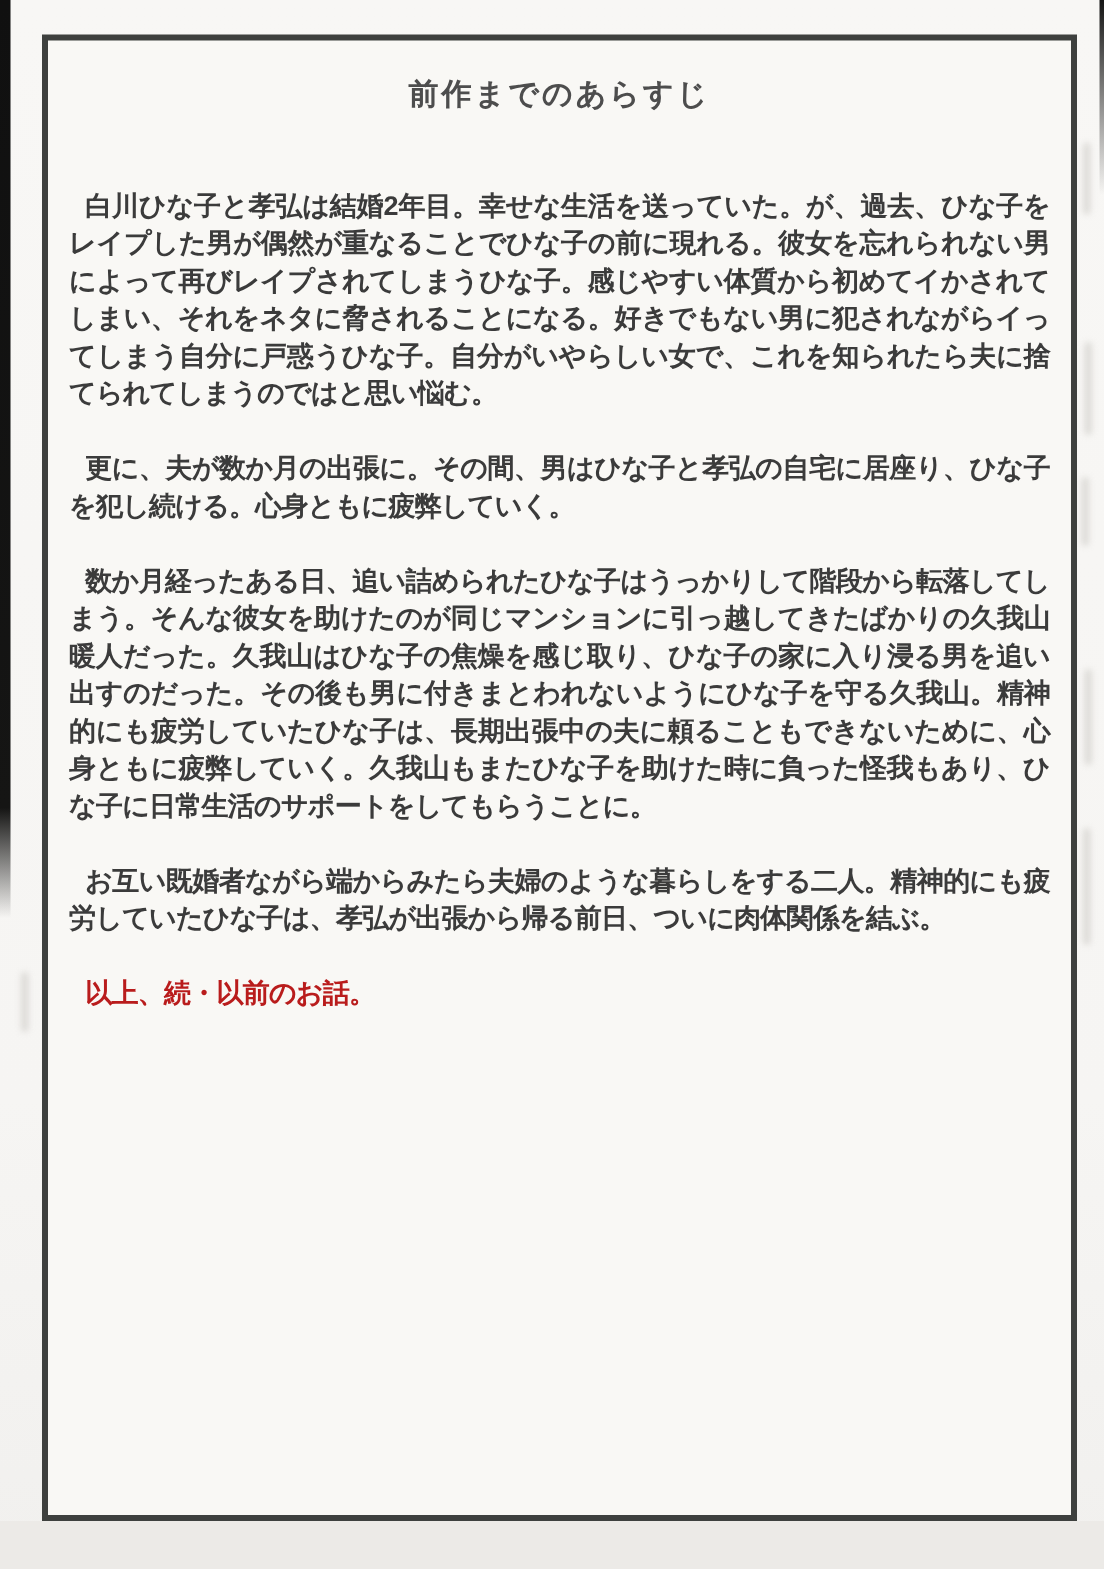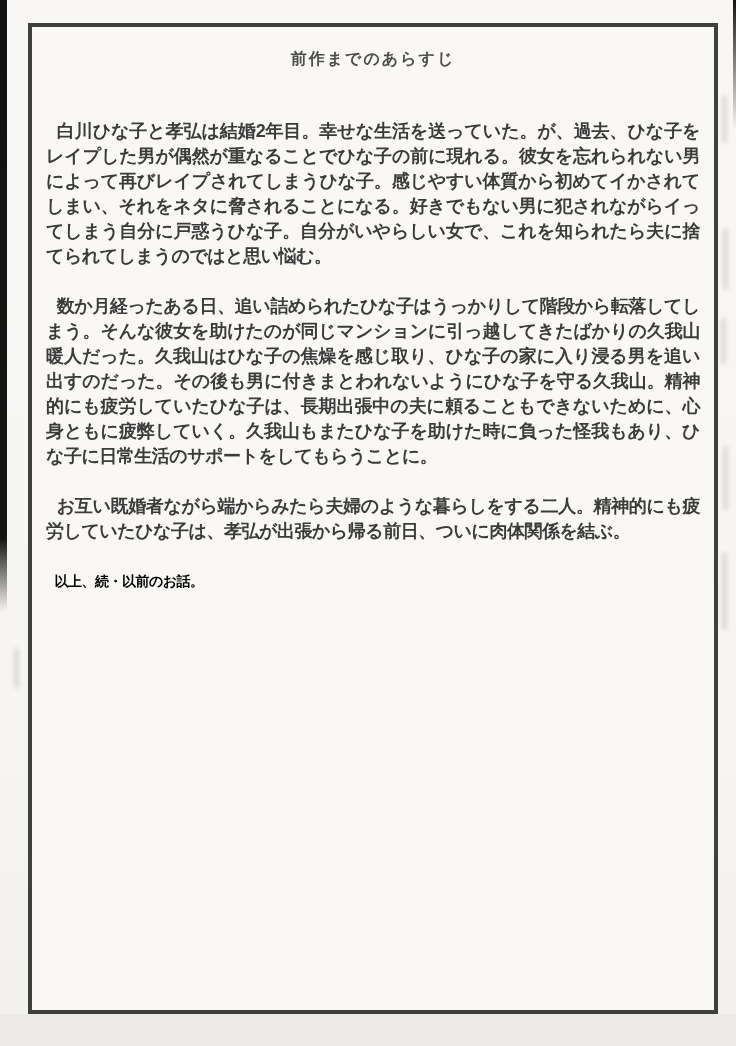--- a/index.html
+++ b/index.html
@@ -46,21 +46,21 @@
     box-sizing: content-box;
   }
   .frame-inner {
     position: absolute;
     left: 0; top: 0; right: 0; bottom: 0;
     padding: 10px 14px 0 14px;
   }
   .title {
     margin: 12px 0 0 0;
     text-align: center;
-    font-size: 16px;
+    font-size: 20px;
     font-weight: bold;
     color: #4d4d4d;
     letter-spacing: 2px;
   }
   .body-text {
     margin-top: 49px;
     color: #3b3b3b;
     font-size: 18px;
     font-weight: bold;
     line-height: 25px;
@@ -71,22 +71,22 @@
     margin: 13px 0 25px 0;
     text-indent: 0.6em;
   }
   
   .body-text p:nth-child(7) {
     margin-top: 46px;
   }
   .closing {
     margin-top: 45px;
     text-indent: 1.3em;
-    color: #000000;
-    font-size: 14px;
+    color: #b91c1c;
+    font-size: 18px;
     font-weight: bold;
     line-height: 25px;
     letter-spacing: -0.5px;
   }
   
   .bleed {
     position: absolute;
     width: 5px;
     border-radius: 3px;
     background: #d6d4d0;
@@ -114,20 +114,21 @@
   <div class="bleed b3"></div>
   <div class="bleed b4"></div>
   <div class="bleed b5"></div>
   <div class="bleed b6"></div>
 
   <div class="frame">
     <div class="frame-inner">
       <h1 class="title">前作までのあらすじ</h1>
       <div class="body-text" id="paragraphs">
           <p>白川ひな子と孝弘は結婚2年目。幸せな生活を送っていた。が、過去、ひな子をレイプした男が偶然が重なることでひな子の前に現れる。彼女を忘れられない男によって再びレイプされてしまうひな子。感じやすい体質から初めてイかされてしまい、それをネタに脅されることになる。好きでもない男に犯されながらイってしまう自分に戸惑うひな子。自分がいやらしい女で、これを知られたら夫に捨てられてしまうのではと思い悩む。</p>
+          <p>更に、夫が数か月の出張に。その間、男はひな子と孝弘の自宅に居座り、ひな子を犯し続ける。心身ともに疲弊していく。</p>
           <p>数か月経ったある日、追い詰められたひな子はうっかりして階段から転落してしまう。そんな彼女を助けたのが同じマンションに引っ越してきたばかりの久我山暖人だった。久我山はひな子の焦燥を感じ取り、ひな子の家に入り浸る男を追い出すのだった。その後も男に付きまとわれないようにひな子を守る久我山。精神的にも疲労していたひな子は、長期出張中の夫に頼ることもできないために、心身ともに疲弊していく。久我山もまたひな子を助けた時に負った怪我もあり、ひな子に日常生活のサポートをしてもらうことに。</p>
           <p>お互い既婚者ながら端からみたら夫婦のような暮らしをする二人。精神的にも疲労していたひな子は、孝弘が出張から帰る前日、ついに肉体関係を結ぶ。</p>
           <p class="closing">以上、続・以前のお話。</p>
         </div>
     </div>
   </div>
 
 </div>
 
 </body></html>

